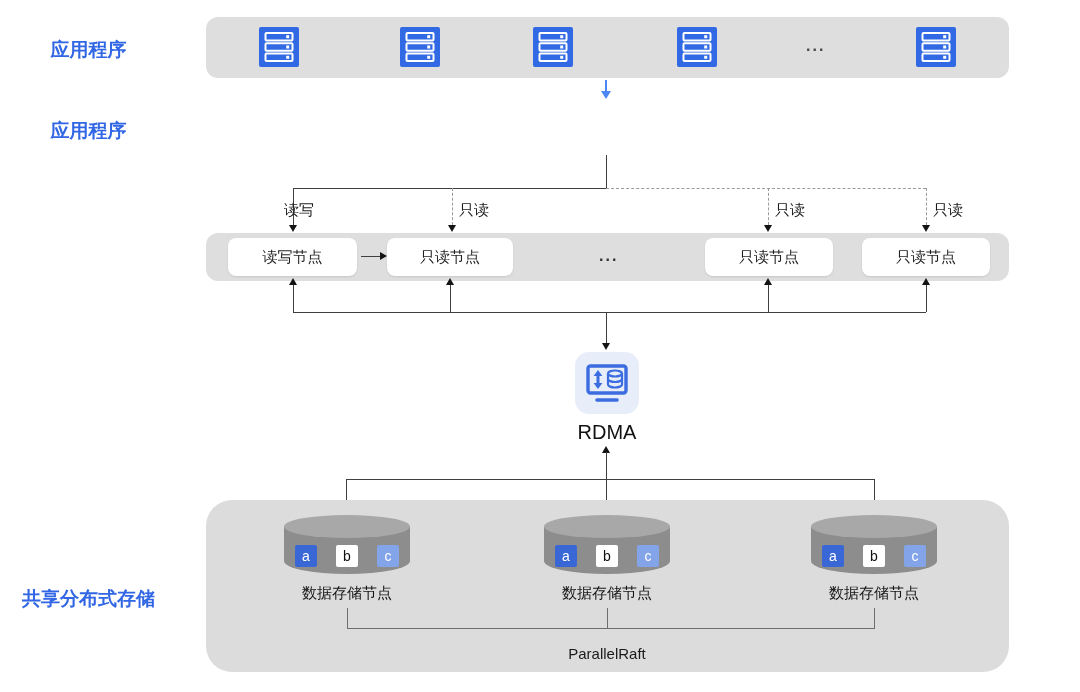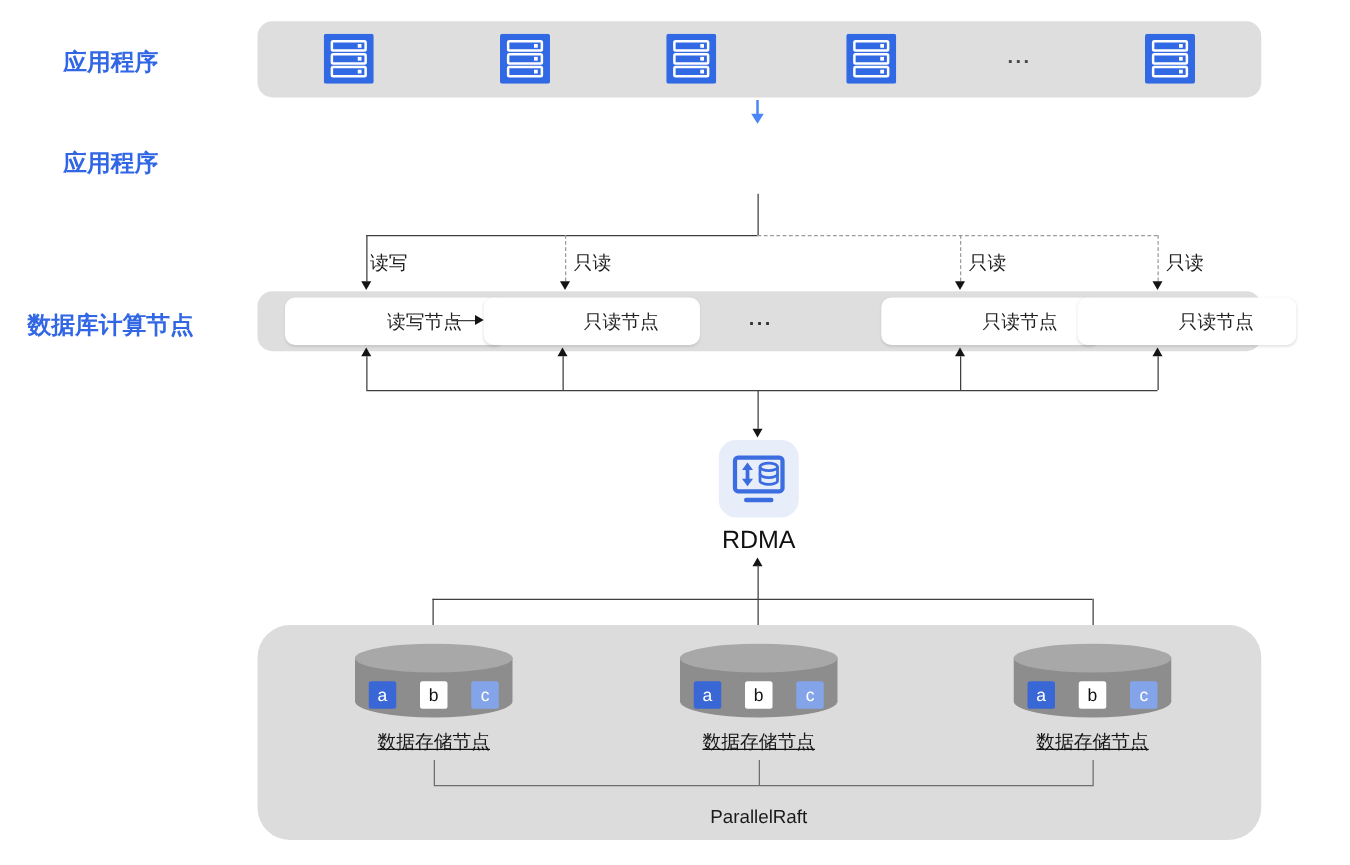--- a/index.html
+++ b/index.html
@@ -39,53 +39,52 @@
   .blue-tri { position:absolute; width:0; height:0;
     border-left:5px solid transparent; border-right:5px solid transparent; border-top:8px solid #4c86f6; }
 
   .branch-label { position:absolute; font-size:15px; color:#1a1a1a; white-space:nowrap; }
 
   
   .node-pill {
     position:absolute; top:238px; height:38px; background:#ffffff; border-radius:8px;
     display:flex; align-items:center; justify-content:center; font-size:15px; color:#1f1f1f;
     box-shadow:0 1px 2px rgba(0,0,0,0.10);
-    padding-left:47px;
   }
 
   
   .rdma-tile {
     position:absolute; left:575px; top:352px; width:64px; height:62px;
     background:#e8edfa; border-radius:14px; display:flex; align-items:center; justify-content:center;
   }
   .rdma-label { position:absolute; left:557px; top:421px; width:100px; text-align:center;
                 font-size:20px; color:#111; }
 
   
   .cylinder { position:absolute; top:515px; width:126px; height:62px; }
   .cyl-body { position:absolute; top:11px; left:0; width:126px; height:48px; background:#8d8d8d;
               border-radius:0 0 63px 63px / 0 0 13px 13px; }
   .cyl-top  { position:absolute; top:0; left:0; width:126px; height:23px; border-radius:50%; background:#a8a8a8; }
   .chip { position:absolute; top:30px; width:22px; height:22px; border-radius:2px;
           text-align:center; line-height:22px; font-size:14px; }
   .chip-a { left:11px; background:#3a67d6; color:#fff; }
   .chip-b { left:52px; background:#ffffff; color:#111; }
   .chip-c { left:93px; background:#84a4e9; color:#fff; }
-  .cyl-label { position:absolute; top:584px; width:140px; text-align:center; font-size:15px; color:#151515;text-decoration:underline; }
+  .cyl-label { position:absolute; top:584px; width:140px; text-align:center; font-size:15px; color:#151515; }
   .raft-label { position:absolute; left:532px; top:645px; width:150px; text-align:center;
                 font-size:15px; color:#1a1a1a; }
 </style>
 </head>
 <body>
 
 <div class="canvas">
 
   <div class="side-label" style="top:37px">应用程序</div>
   <div class="side-label" style="top:118px">应用程序</div>
-  <div class="side-label" style="top:247px">数据库计算节点</div>
+  <div class="side-label" style="top:586px">共享分布式存储</div>
 
   <div class="band band-apps"></div>
   <svg class="app-icon" style="left:259px" viewBox="0 0 40 40">
     <rect width="40" height="40" rx="2" fill="#3069e3"></rect>
     <rect x="6.5" y="6" width="27" height="7.4" rx="1" fill="none" stroke="#fff" stroke-width="2"></rect>
     <rect x="6.5" y="16.3" width="27" height="7.4" rx="1" fill="none" stroke="#fff" stroke-width="2"></rect>
     <rect x="6.5" y="26.6" width="27" height="7.4" rx="1" fill="none" stroke="#fff" stroke-width="2"></rect>
     <rect x="27.2" y="8.2" width="3" height="3" fill="#fff"></rect>
     <rect x="27.2" y="18.5" width="3" height="3" fill="#fff"></rect>
     <rect x="27.2" y="28.8" width="3" height="3" fill="#fff"></rect>
@@ -131,21 +130,21 @@
   <div class="blue-line" style="left:605px; top:80px; height:12px"></div>
   <div class="blue-tri" style="left:601px; top:91px"></div>
 
 
   <div class="vline" style="left:606px; top:155px; height:33px"></div>
   <div class="hline" style="left:293px; top:188px; width:313px"></div>
   <div class="hdash" style="left:606px; top:188px; width:320px"></div>
 
   <div class="vline" style="left:293px; top:188px; height:37px"></div>
   <div class="tri-down" style="left:288.5px; top:225px"></div>
-  <span class="branch-label" style="left:296px; top:201px">读写</span>
+  <span class="branch-label" style="left:284px; top:201px">读写</span>
 
   <div class="vdash" style="left:452px; top:188px; height:37px"></div>
   <div class="tri-down" style="left:447.5px; top:225px"></div>
   <span class="branch-label" style="left:459px; top:201px">只读</span>
 
   <div class="vdash" style="left:768px; top:188px; height:37px"></div>
   <div class="tri-down" style="left:763.5px; top:225px"></div>
   <span class="branch-label" style="left:775px; top:201px">只读</span>
 
   <div class="vdash" style="left:926px; top:188px; height:37px"></div>

